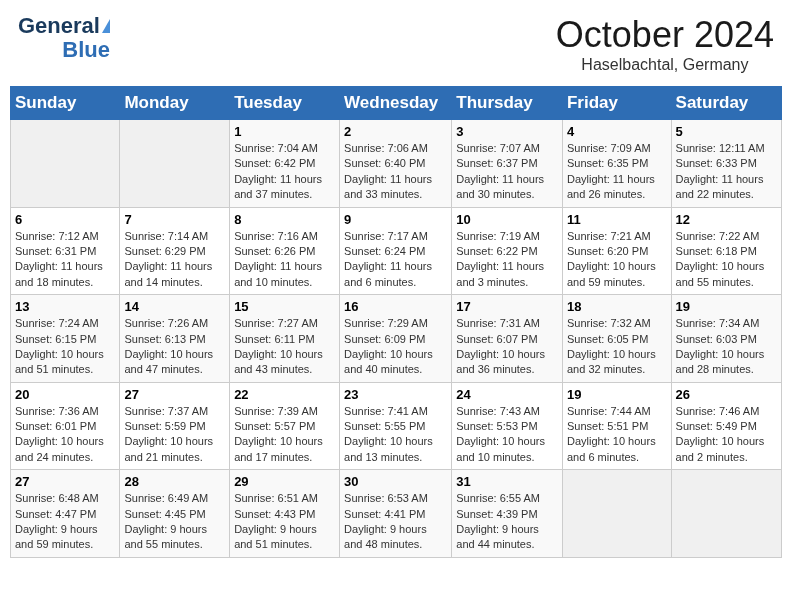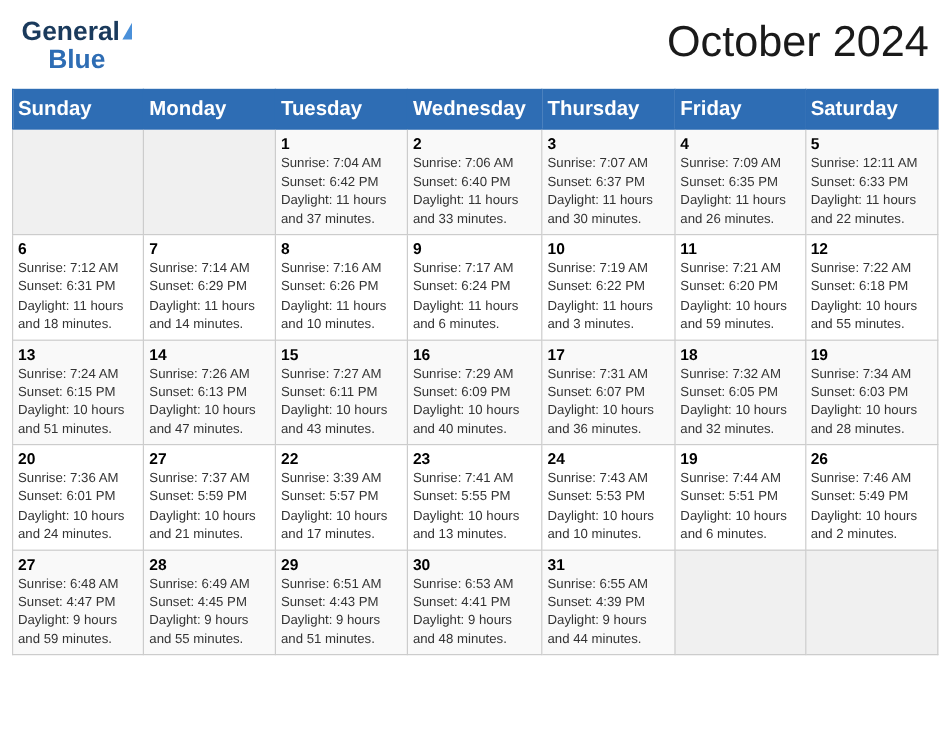--- a/index.html
+++ b/index.html
@@ -13,21 +13,21 @@
     .header {
       display: flex;
       justify-content: space-between;
       align-items: flex-start;
       margin-bottom: 8px;
       padding: 4px 8px;
     }
     .logo {
       display: flex;
       flex-direction: column;
-      align-items: center;
+      align-items: flex-end;
     }
     .logo-text {
       font-size: 22px;
       font-weight: bold;
       color: #1a3a5c;
       line-height: 1.1;
     }
     .logo-triangle {
       display: inline-block;
       width: 0;
@@ -96,20 +96,21 @@
 <div class="header">
   <div class="logo">
     <div style="display:flex; align-items:center;">
       <span class="logo-text">General</span>
       <span class="logo-triangle"></span>
     </div>
     <span class="logo-text" style="color:#2e6db4; font-size:22px;">Blue</span>
   </div>
   <div class="title-block">
     <div class="month-title">October 2024</div>
+    <div class="location-title">Haselbachtal, Germany</div>
   </div>
 </div>
 
 <table>
   <thead>
     <tr>
       <th>Sunday</th>
       <th>Monday</th>
       <th>Tuesday</th>
       <th>Wednesday</th>
@@ -249,21 +250,21 @@
 Daylight: 10 hours and 24 minutes.</div>
         </td>
         <td>
           <span class="day-number">27</span>
           <div class="day-info">Sunrise: 7:37 AM
 Sunset: 5:59 PM
 Daylight: 10 hours and 21 minutes.</div>
         </td>
         <td>
           <span class="day-number">22</span>
-          <div class="day-info">Sunrise: 3:39 AM
+          <div class="day-info">Sunrise: 7:39 AM
 Sunset: 5:57 PM
 Daylight: 10 hours and 17 minutes.</div>
         </td>
         <td>
           <span class="day-number">23</span>
           <div class="day-info">Sunrise: 7:41 AM
 Sunset: 5:55 PM
 Daylight: 10 hours and 13 minutes.</div>
         </td>
         <td>

